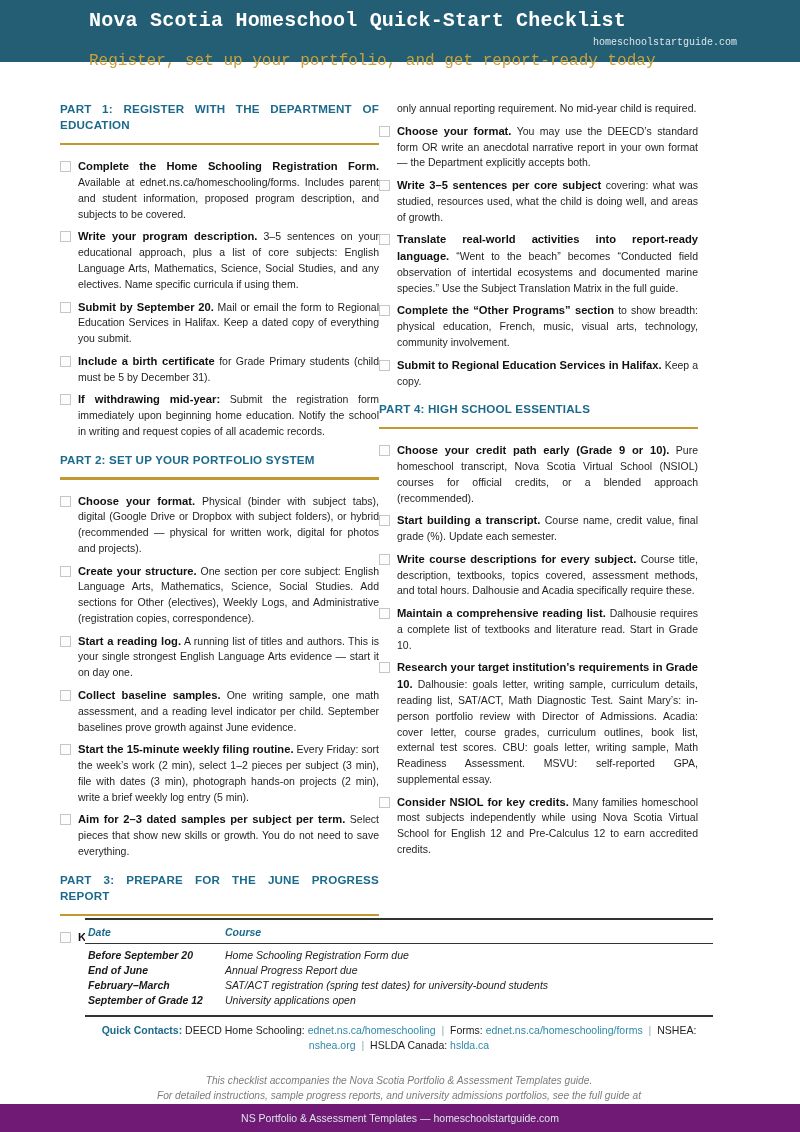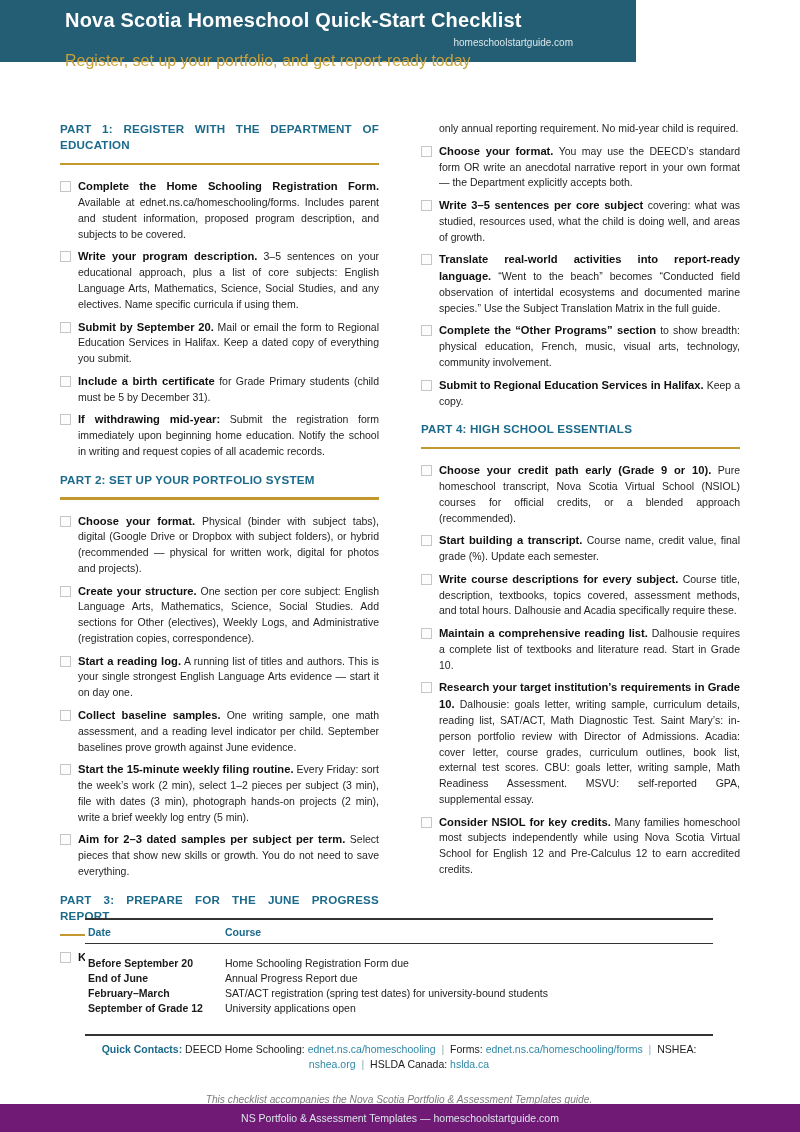--- a/index.html
+++ b/index.html
@@ -3,55 +3,55 @@
 <meta charset="utf-8">
 <style>
   html,body { margin:0; padding:0; background:#ffffff; }
   .page {
     position:relative; width:800px; height:1132px; overflow:hidden;
     background:#ffffff; font-family:"Liberation Sans","DejaVu Sans",sans-serif;
     color:#222222;
   }
   
   .band-top {
-    position:absolute; top:0; left:0; width:636px; height:62px;
-    background:#235e74; box-sizing:border-box; padding:9px 62px 0 65px;
+    position:absolute; top:0; left:0; width:800px; height:62px;
+    background:#235e74; box-sizing:border-box; padding:9px 62px 0 89px;font-family:Liberation Mono, monospace;
   }
   .band-top .title { color:#ffffff; font-size:20px; font-weight:bold; letter-spacing:0.2px; }
   .band-top .subtitle { color:#c9a03a; font-size:16px; margin-top:20px; }
   .band-top .site { position:absolute; right:63px; top:37px; color:#dbe6ea; font-size:10px; }
   
   .content { position:absolute; top:62px; left:60px; width:680px; }
-  .columns { display:flex; gap:42px; padding-top:59px; }
+  .columns { display:flex; padding-top:39px; }
   .col { width:319px; }
   .section { margin-top:12px; }
   .col > .section:first-child { margin-top:0; }
   .part-heading {
     color:#1b6a8b; font-weight:bold; font-size:11.6px; line-height:1.42;
     text-align:justify; letter-spacing:0.2px;
   }
   .rule { height:2.5px; background:#c3992f; margin:9px 0 13px 0; }
   .item, .cont {
     position:relative; padding-left:18px; margin-bottom:6px;
     font-size:10.5px; line-height:1.5; text-align:justify; color:#1f1f1f;
   }
   .item .box {
     position:absolute; left:0; top:3px; width:9px; height:9px;
     border:1px solid #c6c6c6; background:#fdfdfd;
   }
   .item .lead { font-weight:bold; font-size:11.2px; color:#111111; }
   
   .bottom { position:absolute; top:918px; left:85px; width:628px; background:#ffffff; }
   .dtable { border-top:2px solid #333333; border-bottom:2px solid #333333; font-size:10.5px; }
-  .trow { display:flex; line-height:1.42; }
+  .trow { display:flex; line-height:1.42;font-style:italic; }
   .trow .c1 { flex:none; width:140px; padding-left:3px; box-sizing:border-box; }
   .trow .c2 { flex:1; }
   .thead { border-bottom:1.5px solid #333333; padding:5px 0 3px; }
   .thead .c1, .thead .c2 { color:#1b6a8b; font-weight:bold; }
-  .tbody { padding:4px 0 18px;margin-top:8px; }
+  .tbody { padding:4px 0 7px; }
   .tbody .c1 { font-weight:bold; color:#1a1a1a; }
   .contacts { margin-top:6px; text-align:center; font-size:10.5px; line-height:1.45; color:#222; }
   .contacts .label { color:#1b6a8b; font-weight:bold; }
   .contacts .link { color:#3088a7; text-decoration:none; cursor:pointer; }
   .contacts .pipe { color:#8fa9b3; padding:0 3px; }
   .footnote { margin-top:21px; text-align:center; font-style:italic; color:#7c7c7c; font-size:10.2px; line-height:1.45; }
   
   .band-bottom {
     position:absolute; left:0; bottom:0; width:800px; height:28px;
     background:#701a75; display:flex; align-items:center; justify-content:center;

